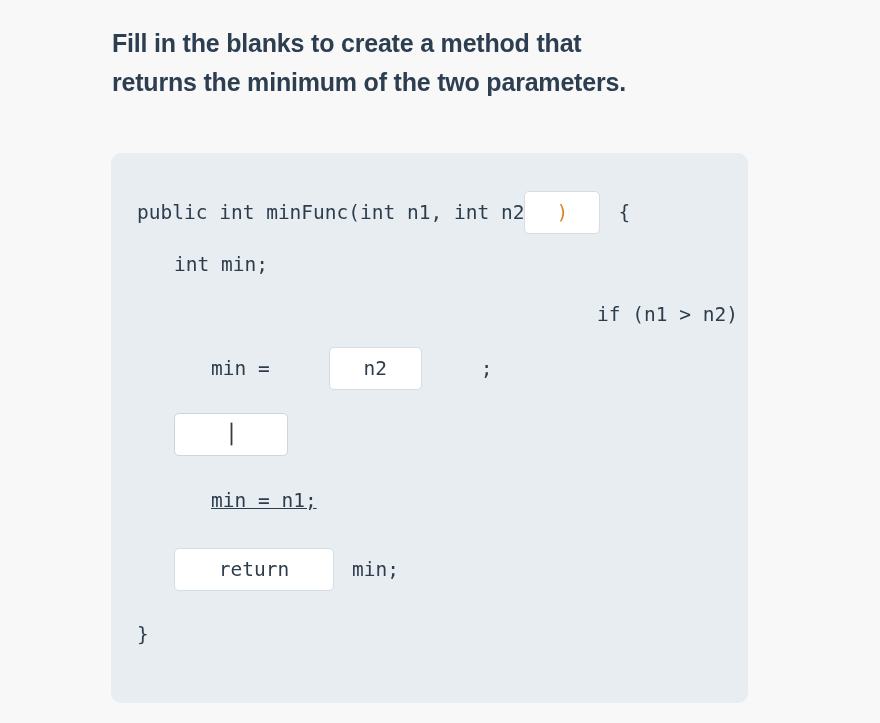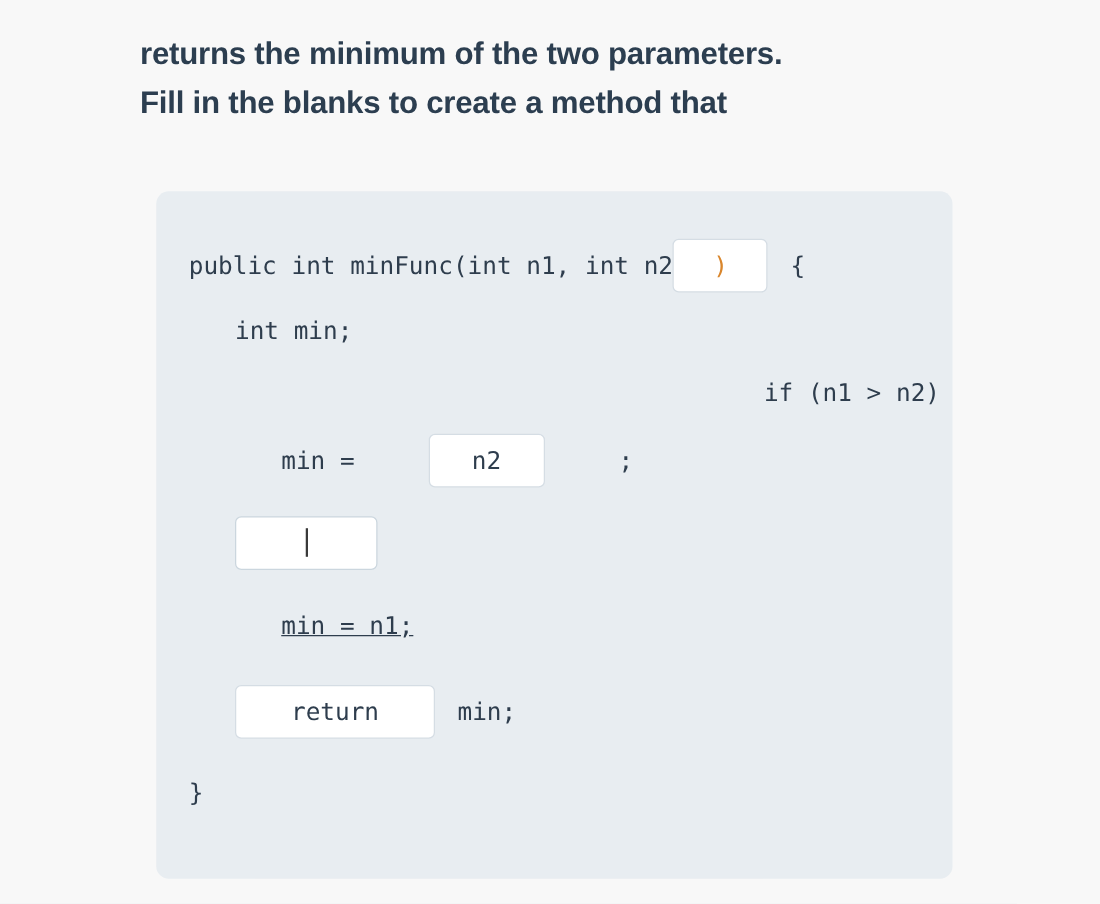--- a/index.html
+++ b/index.html
@@ -27,21 +27,21 @@
     line-height: 39px;
     letter-spacing: -0.2px;
     color: #2c3e50;
     font-family: "Liberation Sans", sans-serif;
   }
   #prompt-heading .hline { display: block; white-space: pre; }
 
   
   #code-panel {
     position: absolute;
-    left: 125px;
+    left: 111px;
     top: 153px;
     width: 637px;
     height: 550px;
     background: #e8edf1;
     border-radius: 10px;
     box-sizing: border-box;
   }
 
   #code-lines {
     position: absolute;
@@ -114,22 +114,22 @@
     box-shadow: 0 0 0 0.4px #3a3a3a;
   }
 
   .gap-sm { display: inline-block; width: 11px; }
   .gap-md { display: inline-block; width: 18px; }
 </style>
 </head>
 <body>
 
 <div id="prompt-heading">
+  <span class="hline">Fill in the blanks to create a method that</span>
   <span class="hline">returns the minimum of the two parameters.</span>
-  <span class="hline">Fill in the blanks to create a method that</span>
 </div>
 
 <div id="code-panel">
   <div id="code-lines">
 
     <div class="code-line" id="line-sig">
       <span class="code-text">public int minFunc(int n1, int n2</span>
       <span class="blank w-paren orange">)</span>
       <span class="gap-md"></span>
       <span class="code-text">{</span>

